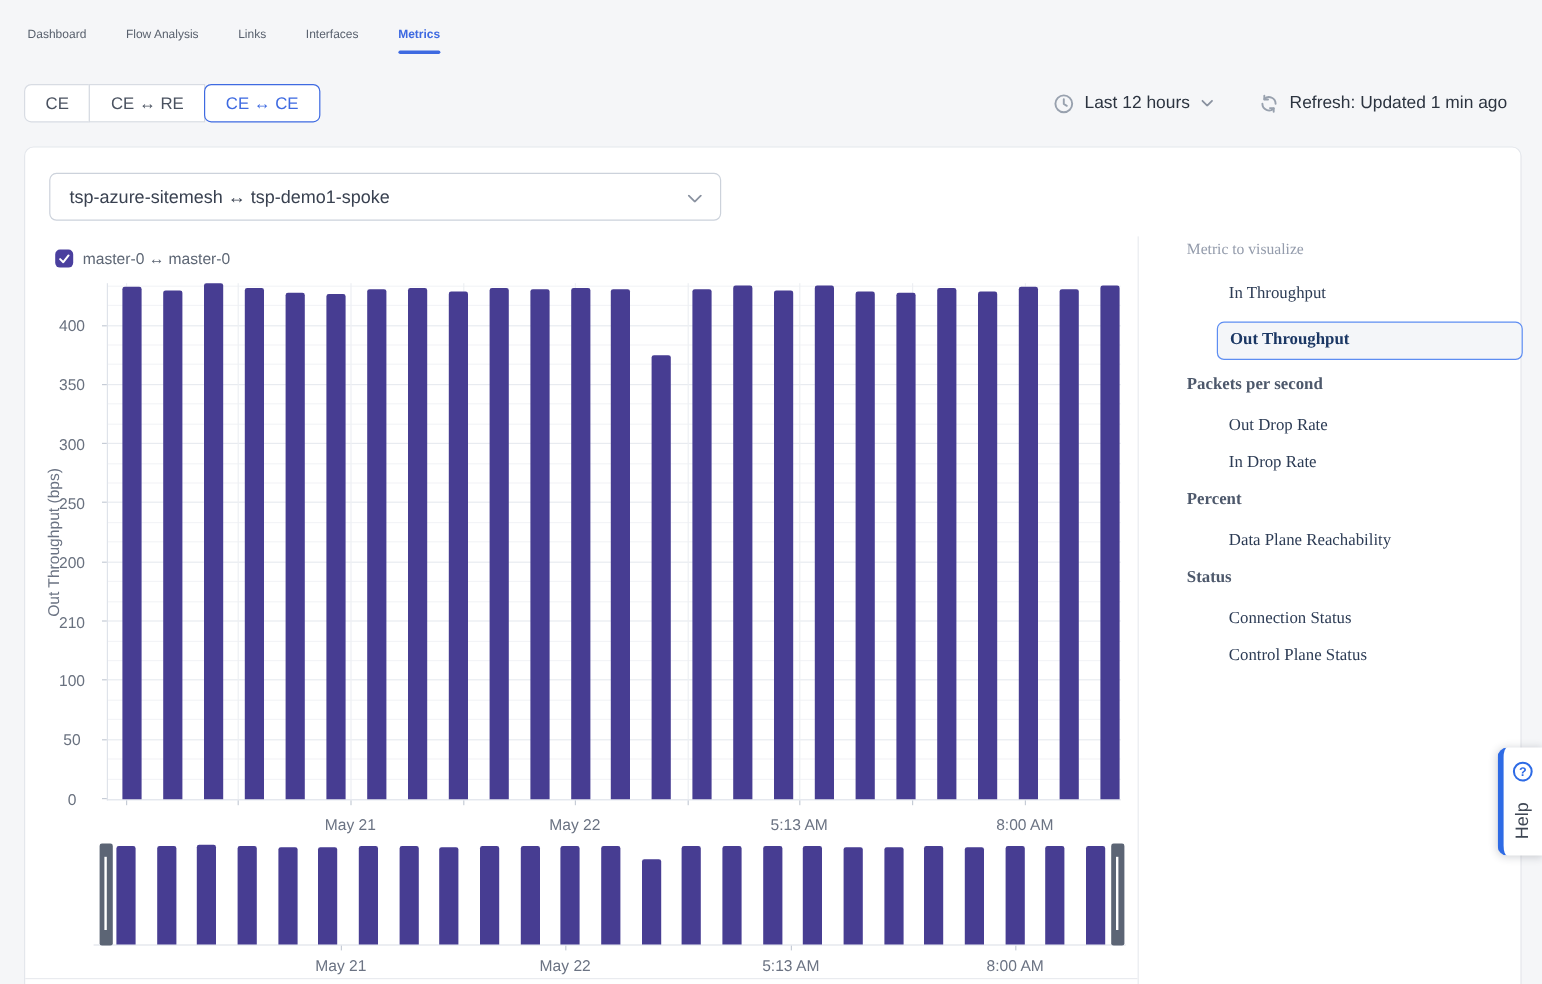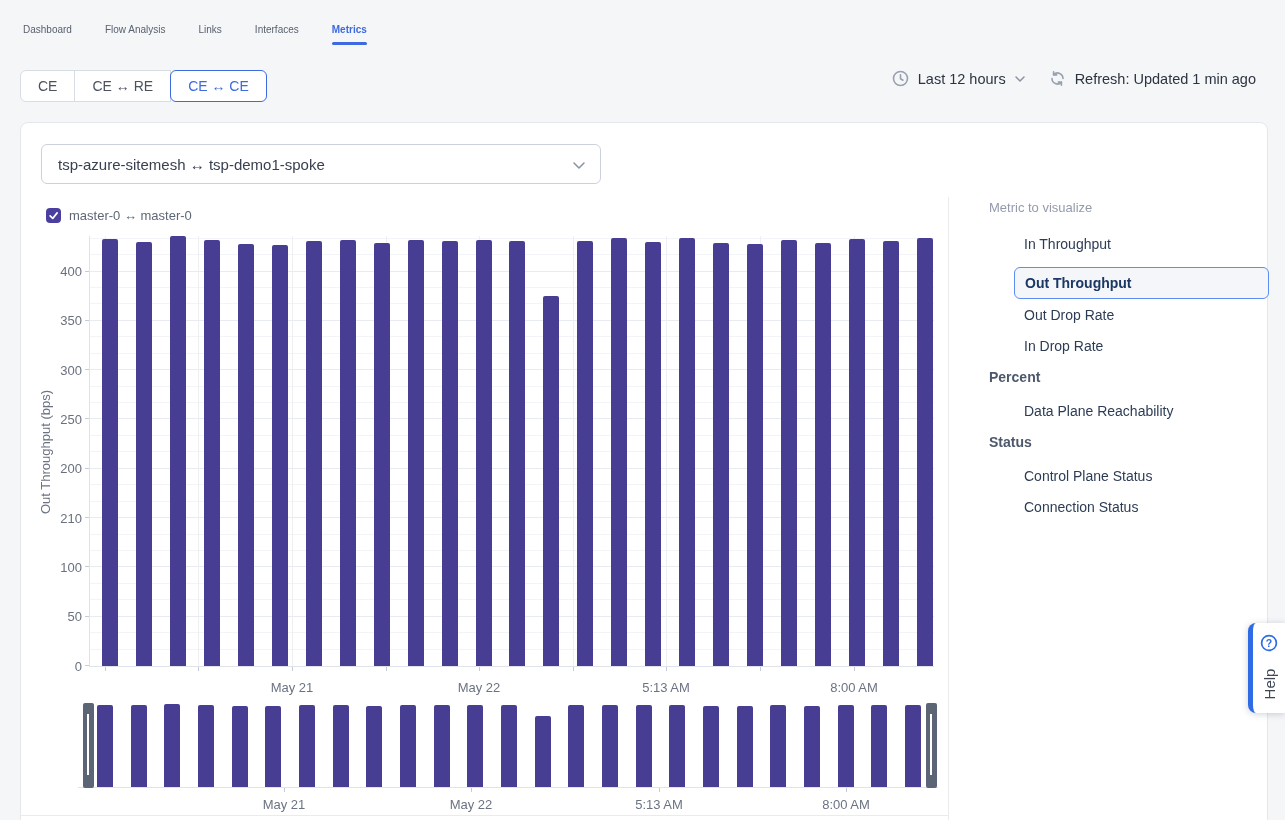--- a/index.html
+++ b/index.html
@@ -17,21 +17,21 @@
   .nav-item.active { color:#3e6ae1; font-weight:bold; }
   .nav-item.active::after { content:""; position:absolute; left:0; right:0; bottom:0; height:3px; background:#3e6ae1; border-radius:2px; }
   
   .toolbar { position:absolute; left:20px; right:29px; top:70px; height:32px; }
   .segmented { display:flex; }
   .seg { height:32px; padding:0 17px; background:#fff; border:1px solid #d8dce3; margin-left:-1px;
          font-size:14px; color:#4a5260; display:flex; align-items:center; white-space:nowrap; cursor:pointer; }
   .seg:first-child { border-radius:6px 0 0 6px; margin-left:0; }
   .seg:last-child { border-radius:0 6px 6px 0; }
   .seg.active { border:1px solid #3e6ae1; color:#3e6ae1; border-radius:6px; position:relative; z-index:2; }
-  .toolbar-right { position:absolute; right:0; top:0; height:32px; display:flex; align-items:flex-start; gap:24px; }
+  .toolbar-right { position:absolute; right:0; top:0; height:32px; display:flex; align-items:center; gap:38px; }
   .tool-btn { display:flex; align-items:center; gap:9px; background:none; border:none; font-family:inherit;
               font-size:14.5px; color:#2c3440; cursor:pointer; }
   
   .panel { position:absolute; left:20px; top:122px; width:1248px; height:710px;
            background:#fff; border:1px solid #e4e7ec; border-radius:8px; }
   .pair-select { position:absolute; left:20px; top:21px; width:560px; height:40px; border:1px solid #ccd2db;
                  border-radius:6px; background:#fff; display:flex; align-items:center; padding:0 16px;
                  font-size:15px; color:#394150; cursor:pointer; }
   .pair-select .chev { position:absolute; right:15px; top:17px; }
   
@@ -44,30 +44,30 @@
   .ylabel { position:absolute; left:24px; top:255px; transform:translate(-50%,-50%) rotate(-90deg);
             white-space:nowrap; font-size:13px; color:#6b7383; }
   #main-plot { position:absolute; left:68px; top:39px; width:845px; height:431px;
                border-left:1px solid #dfe3ea; border-bottom:1px solid #dfe3ea; }
   #nav-plot  { position:absolute; left:57px; top:506px; width:860px; height:85px; border-bottom:1px solid #dfe3ea; }
   .hgrid { position:absolute; left:0; right:0; height:1px; }
   .hgrid.major { background:#e8ebf0; }
   .hgrid.minor { background:#f3f4f7; }
   .vgrid { position:absolute; top:0; bottom:0; width:1px; background:#edeff3; }
   .bar { position:absolute; bottom:0; width:16px; border-radius:2px 2px 0 0; }
-  .ytick-label { position:absolute; left:-52px; width:44px; text-align:right; font-size:13px; color:#69717f; }
+  .ytick-label { position:absolute; left:-52px; width:44px; text-align:center; font-size:13px; color:#69717f; }
   .ytick-mark { position:absolute; left:-5px; width:4px; height:1px; background:#c6ccd6; }
   .xtick-mark { position:absolute; top:431px; width:1px; height:4px; background:#c6ccd6; }
   .xtick-label { position:absolute; top:444px; transform:translateX(-50%); font-size:13px; color:#6b7383; white-space:nowrap; }
   .ntick-mark { position:absolute; top:85px; width:1px; height:4px; background:#c6ccd6; }
   .ntick-label { position:absolute; top:94px; transform:translateX(-50%); font-size:13px; color:#6b7383; white-space:nowrap; }
   .handle { position:absolute; top:0; width:11px; height:85px; background:#5c6575; border-radius:2px; cursor:ew-resize; }
   .handle::after { content:""; position:absolute; left:4px; top:11px; bottom:13px; width:2px; background:#fff; }
   
-  .right-col { position:absolute; left:948px; top:77px; width:300px; }
+  .right-col { position:absolute; left:948px; top:77px; width:300px;font-family:Liberation Serif, serif; }
   .metric-title { font-size:13px; color:#939bab; margin:0 0 21px 20px; }
   .group-heading { font-size:14px; font-weight:bold; color:#4d586b; margin:13px 0 18px 20px; }
   .metric-group:first-child .group-heading { margin-top:0; }
   .metric-item { font-size:14px; color:#2d3c55; padding-left:55px; margin-bottom:15px; cursor:pointer; line-height:16px; }
   .metric-item.selected { margin:0 0 8px 45px; padding:7px 10px; width:255px; border:1px solid #5d8df2;
                           border-radius:6px; background:#f4f6f9; font-weight:bold; color:#1b3764; }
   
   .help-tab { position:absolute; right:0; top:623px; width:37px; height:90px; background:#fff;
               border-left:5px solid #2e6be5; border-radius:8px 0 0 8px;
               box-shadow:0 1px 7px rgba(35,47,63,.22); cursor:pointer; }
@@ -271,31 +271,32 @@
     </div>
 
     <aside class="right-col">
       <div class="metric-title">Metric to visualize</div>
       <div id="metric-groups">
           <div class="metric-group">
             <div class="metric-item">In Throughput</div>
             <div class="metric-item selected">Out Throughput</div>
           </div>
           <div class="metric-group">
+            <div class="group-heading">Packets per second</div>
             <div class="metric-item">Out Drop Rate</div>
             <div class="metric-item">In Drop Rate</div>
           </div>
           <div class="metric-group">
             <div class="group-heading">Percent</div>
             <div class="metric-item">Data Plane Reachability</div>
           </div>
           <div class="metric-group">
             <div class="group-heading">Status</div>
+            <div class="metric-item">Connection Status</div>
             <div class="metric-item">Control Plane Status</div>
-            <div class="metric-item">Connection Status</div>
           </div>
         </div>
     </aside>
 
   </section>
 
   <div class="help-tab">
     <svg width="18" height="18" viewBox="0 0 18 18" fill="none">
       <circle cx="9" cy="9" r="7.4" stroke="#2e6be5" stroke-width="1.7"></circle>
       <text x="9" y="12.7" text-anchor="middle" font-size="10.5" font-weight="bold" fill="#2e6be5">?</text>

